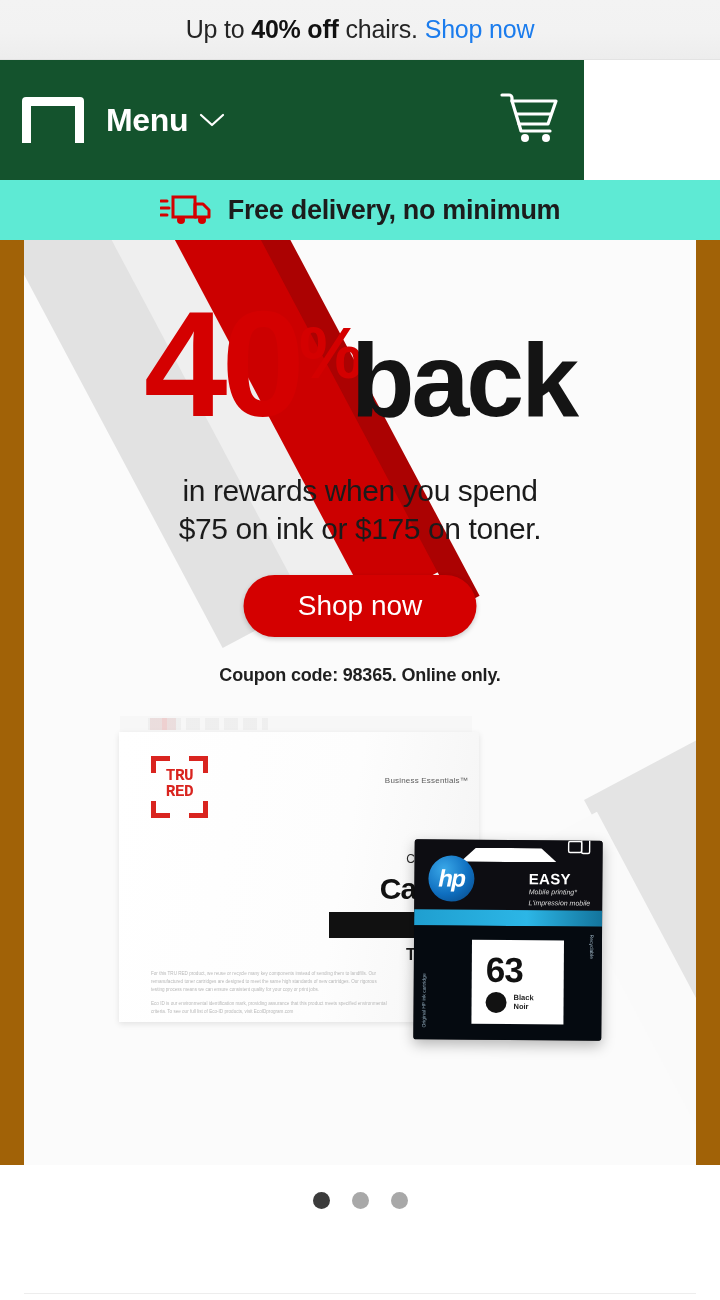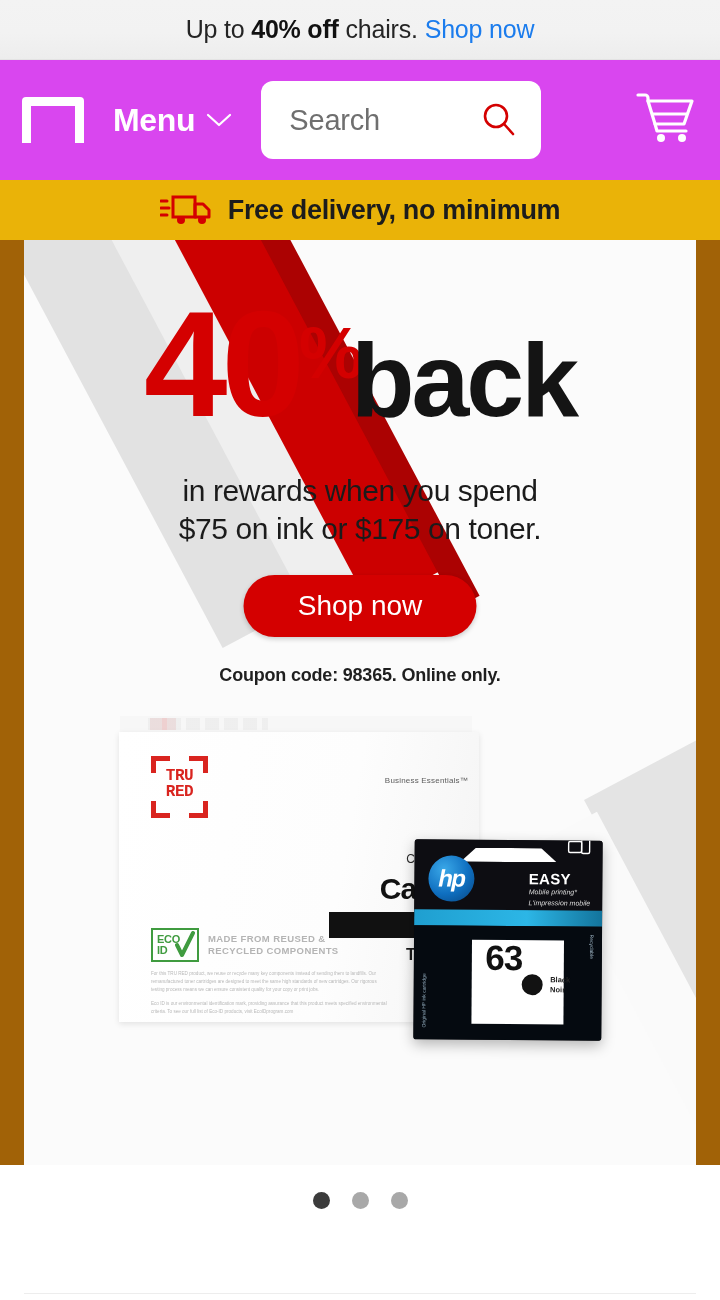--- a/index.html
+++ b/index.html
@@ -17,22 +17,22 @@
     border-bottom:1px solid #e3e3e3;
     display:flex; align-items:center; justify-content:center;
     font-size:25px; color:#252525; letter-spacing:-0.2px;
   }
   .promo-bar .bold{ font-weight:bold; color:#111; }
   .promo-bar .link{ color:#1b7ced; margin-left:7px; cursor:pointer; }
   .promo-sp{ white-space:pre; }
 
   
   .header{
-    height:120px; width:720px; background:#d946ef;
-    display:flex; align-items:center; padding:0 22px;gap:7px;
+    height:120px; width:584px; background:#14532d;
+    display:flex; align-items:center; padding:0 22px;
   }
   .logo{
     width:62px; height:46px; position:relative; flex:none; margin-right:22px;
   }
   .logo .bar{ position:absolute; background:#fff; }
   .logo .top{ left:0; top:0; width:62px; height:9px; border-radius:4px 4px 0 0;}
   .logo .l{ left:0; top:6px; width:9px; height:40px; }
   .logo .r{ right:0; top:6px; width:9px; height:40px; }
 
   .menu-btn{
@@ -48,21 +48,21 @@
     max-width:280px;
   }
   .search-box .ph{
     flex:1; color:#6f6f6f; font-size:29px; letter-spacing:-0.2px;
     white-space:nowrap; overflow:hidden;
   }
   .cart-btn{ flex:none; margin-left:auto; padding-left:26px; cursor:pointer; }
 
   
   .delivery{
-    height:60px; width:720px; background:#eab308;
+    height:60px; width:720px; background:#5eead4;
     display:flex; align-items:center; justify-content:center; gap:16px;
   }
   .delivery .txt{ font-size:27px; font-weight:bold; color:#1c1c1c; letter-spacing:-0.3px; }
 
   
   .hero-wrap{ width:720px; height:925px; background:#a16207; position:relative; }
   .hero{
     position:absolute; left:24px; top:0; width:672px; height:925px;
     background:#fbfbfb; overflow:hidden;
   }
@@ -201,21 +201,21 @@
   .hp-easy .s{ font-size:7px; color:#dcdcdc; font-style:italic; line-height:1.5; }
   .hp-easy .f{ font-size:13px; font-weight:bold; color:#29b6e8; letter-spacing:.3px;}
   .hp-printicon{ position:absolute; right:10px; top:-2px; }
   .hp-cyan{
     position:absolute; left:0; right:0; top:70px; height:16px;
     background:linear-gradient(90deg,#1f9fd0,#2cb6e6 60%,#13749c);
   }
   .hp-body{ position:absolute; left:0; right:0; top:86px; bottom:0; background:#050a10; overflow:hidden;}
   .hp-label{
     position:absolute; left:58px; top:14px; width:92px; height:84px; background:#fff;
-    display:flex; flex-direction:row; justify-content:center; padding-left:20px;
+    display:flex; flex-direction:column; justify-content:center; padding-left:14px;
   }
   .hp-63{ font-size:35px; font-weight:bold; color:#111; line-height:1; letter-spacing:-1px;}
   .hp-blk{ display:flex; align-items:center; gap:7px; margin-top:5px;}
   .hp-dot{ width:21px; height:21px; border-radius:50%; background:#121212; }
   .hp-blk .bn{ font-size:7.5px; font-weight:bold; color:#232323; line-height:1.25;}
   .hp-side{
     position:absolute; left:4px; top:6px; font-size:5px; color:#8ea7b8; line-height:2.4;
     writing-mode:vertical-rl; transform:rotate(180deg); height:96px;
   }
   .hp-side2{
@@ -251,27 +251,20 @@
     <div class="bar r"></div>
   </div>
 
   <div class="menu-btn">
     <span class="label">Menu</span>
     <svg class="chev" width="26" height="16" viewBox="0 0 26 16">
       <path d="M2 3 L13 13 L24 3" fill="none" stroke="#ffffff" stroke-width="2.2" stroke-linecap="round" stroke-linejoin="round"></path>
     </svg>
   </div>
 
-  <div class="search-box">
-    <span class="ph">Search</span>
-    <svg width="40" height="40" viewBox="0 0 40 40">
-      <circle cx="17" cy="16" r="11" fill="none" stroke="#d40000" stroke-width="2.6"></circle>
-      <line x1="25" y1="24" x2="34" y2="34" stroke="#d40000" stroke-width="2.6" stroke-linecap="round"></line>
-    </svg>
-  </div>
 
   <div class="cart-btn">
     <svg width="64" height="56" viewBox="0 0 64 56">
       <path d="M4 5 h7 a3 3 0 0 1 3 3 v3" fill="none" stroke="#fff" stroke-width="3.2" stroke-linecap="round"></path>
       <path d="M14 11 H58 L50 34 H21 Z" fill="none" stroke="#fff" stroke-width="3.2" stroke-linejoin="round"></path>
       <line x1="17" y1="24" x2="54" y2="24" stroke="#fff" stroke-width="3.2"></line>
       <path d="M21 34 L23 41 H52" fill="none" stroke="#fff" stroke-width="3.2" stroke-linecap="round" stroke-linejoin="round"></path>
       <circle cx="27" cy="48" r="4" fill="#fff"></circle>
       <circle cx="48" cy="48" r="4" fill="#fff"></circle>
     </svg>
@@ -337,33 +330,20 @@
 
         <div class="be-mark">Business Essentials™</div>
 
 
 
         <div class="compat">Compa</div>
         <div class="canon">Canon</div>
         <div class="blackbar"></div>
         <div class="model">TR350</div>
 
-        <div class="ecoid">
-          <div class="eco-badge">
-            <div class="e1">ECO</div>
-            <div class="e2">ID</div>
-            <svg class="eco-check" viewBox="0 0 20 30">
-              <path d="M2 14 L7 24 L18 2" fill="none" stroke="#3f9b3f" stroke-width="4" stroke-linecap="round" stroke-linejoin="round"></path>
-            </svg>
-          </div>
-          <div class="eco-txt">
-            <div>MADE FROM REUSED &amp;</div>
-            <div>RECYCLED COMPONENTS</div>
-          </div>
-        </div>
 
         <div class="fineprint">
           <p>For this TRU RED product, we reuse or recycle many key components instead of sending them to landfills. Our remanufactured toner cartridges are designed to meet the same high standards of new cartridges. Our rigorous testing process means we can ensure consistent quality for your copy or print jobs.</p>
           <p>Eco ID is our environmental identification mark, providing assurance that this product meets specified environmental criteria. To see our full list of Eco-ID products, visit EcoIDprogram.com</p>
         </div>
       </div>
 
       <div class="hp">
         <div class="hp-top">
           <div class="hp-notch"></div>

